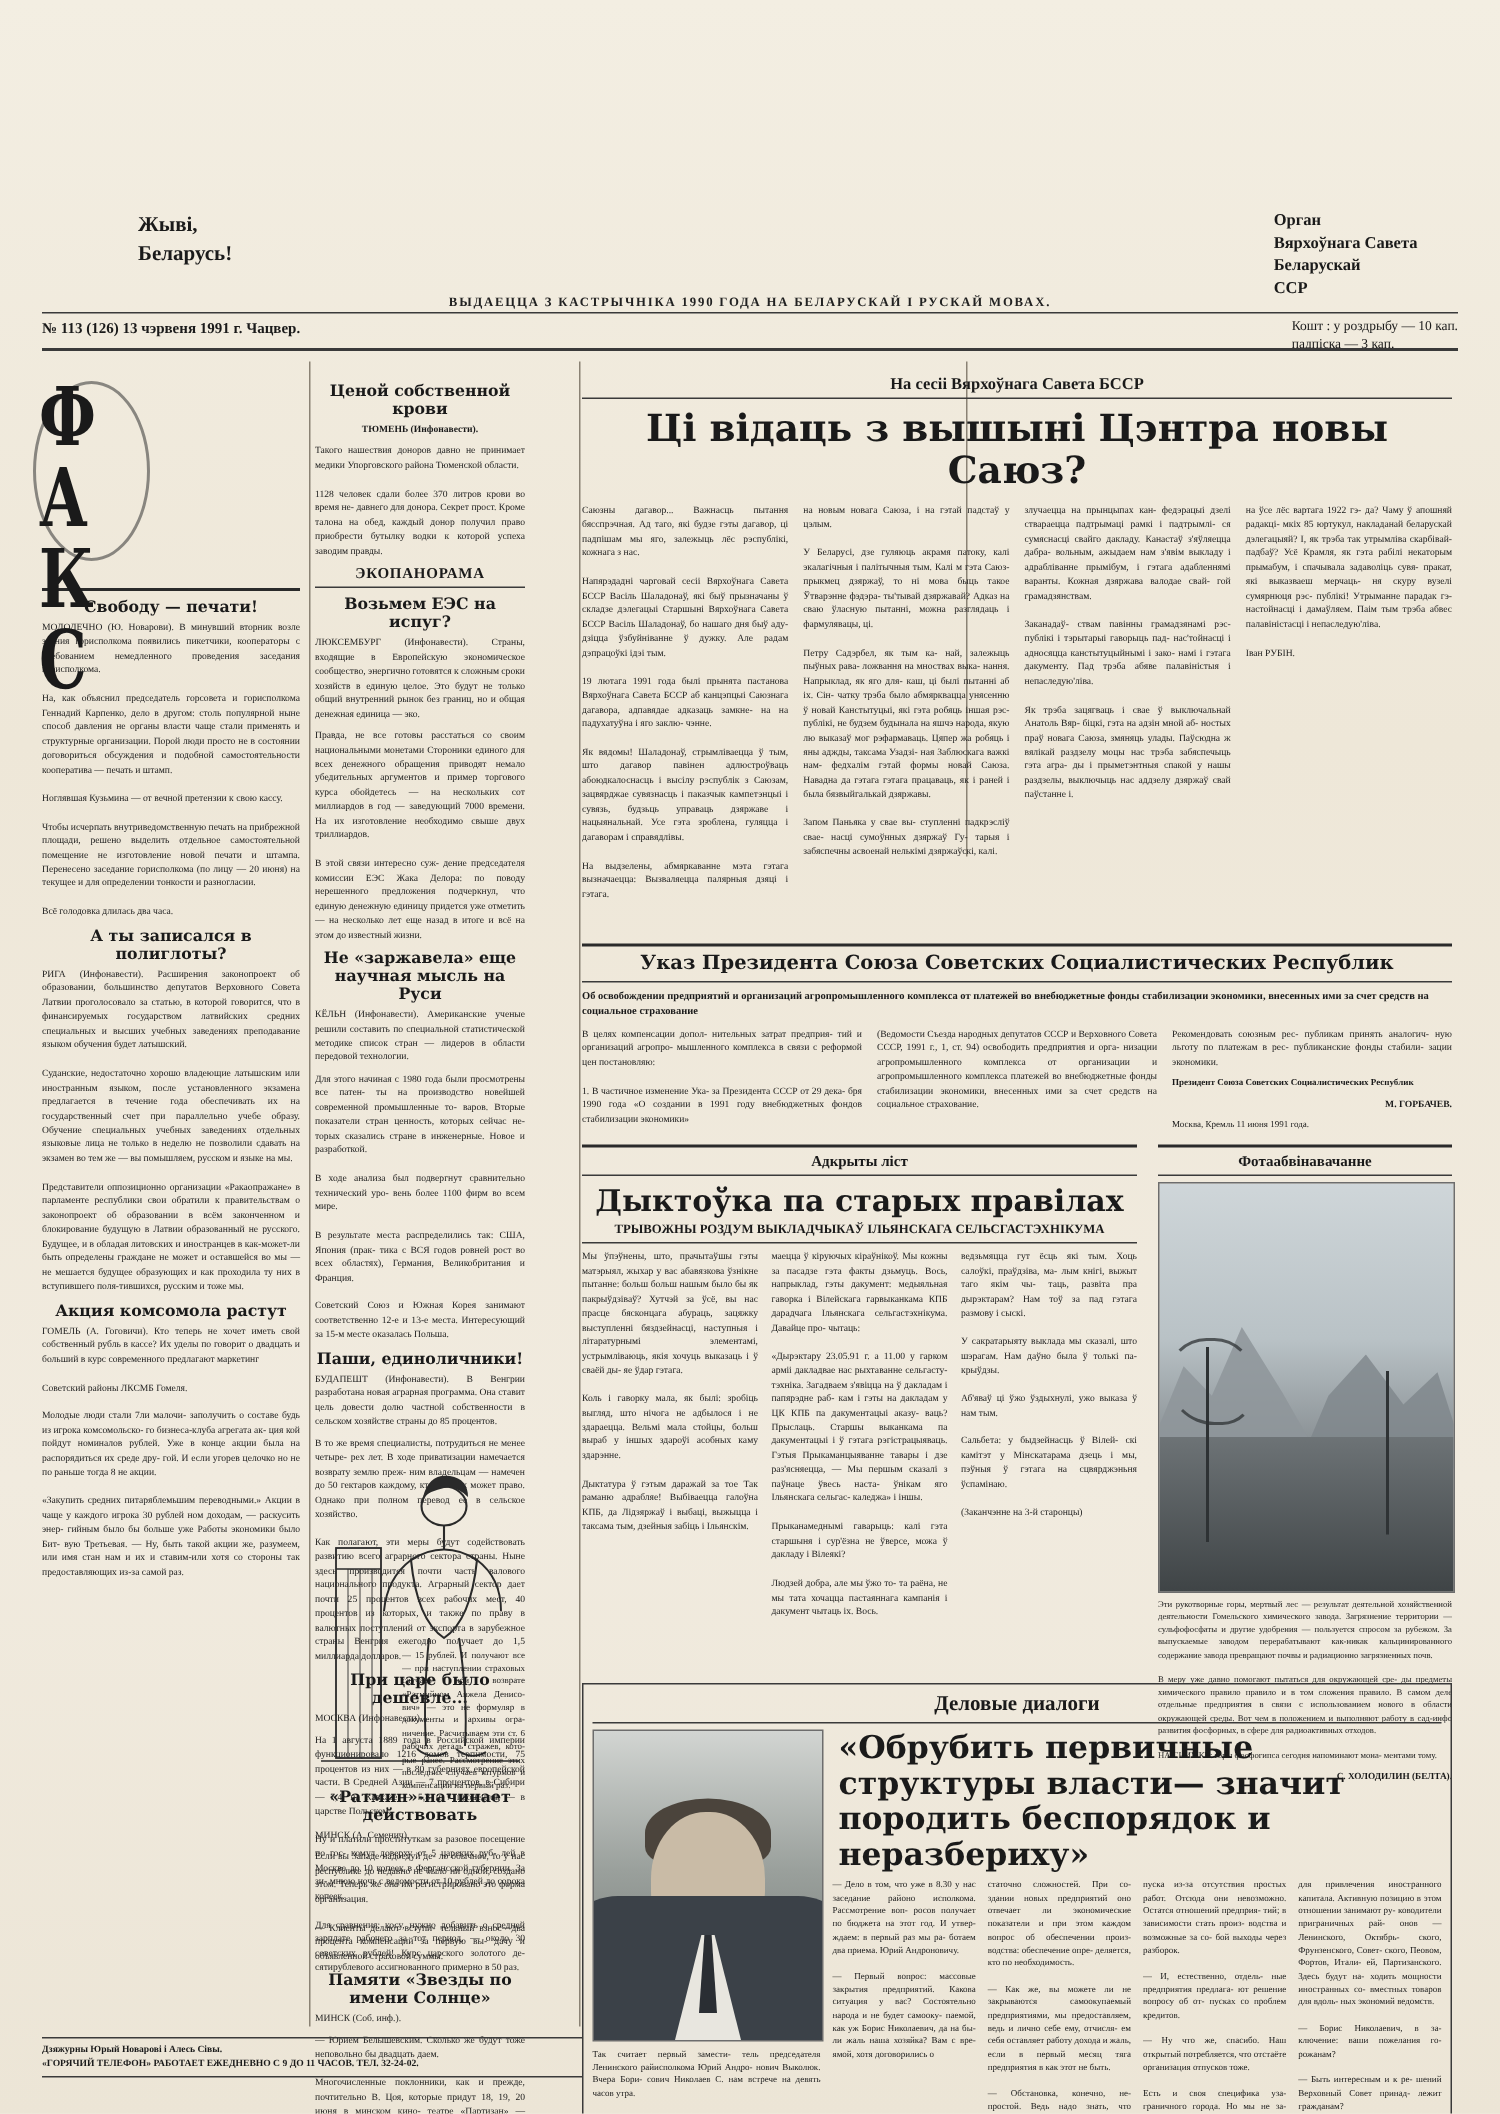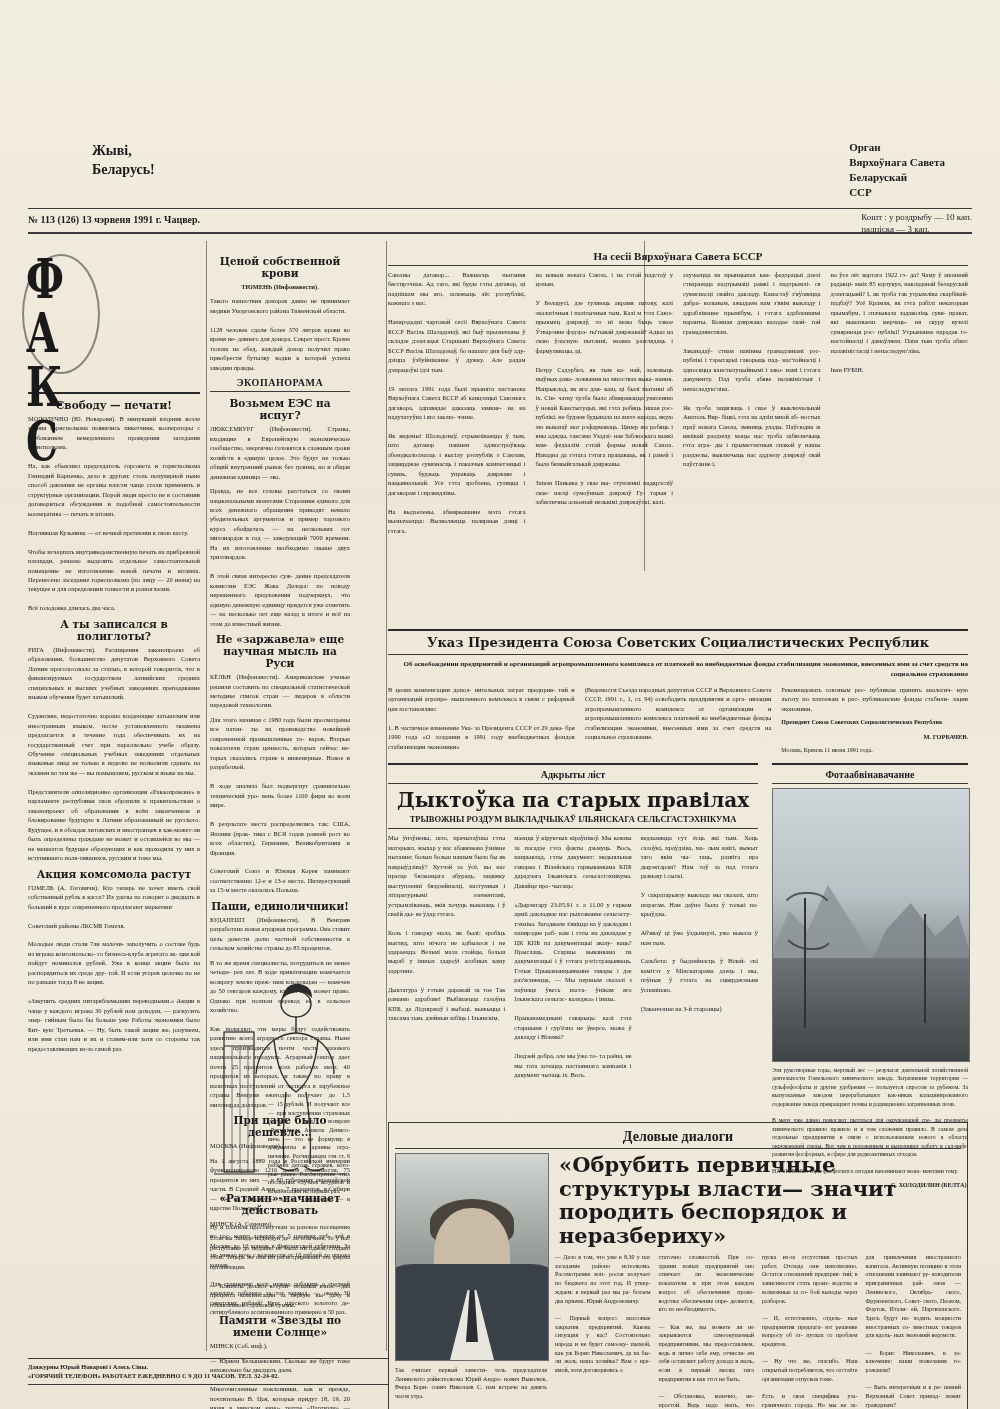--- a/index.html
+++ b/index.html
@@ -187,20 +187,21 @@
 
 <div class="page">
 
   <div class="masthead">
     <div class="slogan" style="white-space:pre-line">Жыві,
 Беларусь!</div>
     <div class="organ" style="white-space:pre-line">Орган
 Вярхоўнага Савета
 Беларускай
 ССР</div>
+    <div class="sub-line">ВЫДАЕЦЦА З КАСТРЫЧНІКА 1990 ГОДА НА БЕЛАРУСКАЙ І РУСКАЙ МОВАХ.</div>
     <div class="rule-top"></div>
     <div class="issue">№ 113 (126) 13 чэрвеня 1991 г. Чацвер.</div>
     <div class="price" style="white-space:pre-line">Кошт : у роздрыбу — 10 кап.
 падпіска — 3 кап.</div>
     <div class="rule-top2"></div>
   </div>
 
   <div class="cols">
     <div class="vrule" style="left:178px;height:1110px;"></div>
     <div class="vrule" style="left:358px;height:1110px;"></div>
@@ -320,20 +321,21 @@
 Многочисленные поклонники, как и прежде, почтительно В. Цоя, которые придут 18, 19, 20 июня в минском кино- театре «Партизан» — просмотрев вечером — мемориал показ кинокарт, видео- клипов, журнала «Популярное кино», посвященного жизни и творчеству певца. А также программе — выступления групп «Про- порции в тюрьмах», музы- кантов Леонида Пазен, Музы- кальной.</p>
   </div>
 
   <div class="col" style="left:268px;top:1100px;width:82px;">
     <p class="tiny" style="white-space:pre-line">— 15 рублей. И получают все — при наступлении страховых случаев при возврате «Ратмийном Анжела Денисо- вич» — это не формуляр в документы и архивы огра- ничение. Расчитываем эти ст. 6 рабочих деталь стражев, кото- рые ранее. Рассмотрение этих последних случаев штурмов и компенсации на первый раз.</p>
   </div>
 
   <div class="col" style="left:388px;top:250px;width:580px;">
     <div class="center-b" style="font-size:11px;">На сесіі Вярхоўнага Савета БССР</div>
     <div class="hdr-line"></div>
+    <div class="big-head">Ці відаць з вышыні  Цэнтра новы Саюз?</div>
     <div style="display:flex;gap:10px;">
       <p class="body" style="white-space:pre-line;width:25%">Саюзны дагавор... Важнасць пытання бясспрэчная. Ад таго, які будзе гэты дагавор, ці падпішам мы яго, залежыць лёс рэспублікі, кожнага з нас.
 
 Напярэдадні чарговай сесіі Вярхоўнага Савета БССР Васіль Шаладонаў, які быў прызначаны ў складзе дэлегацыі Старшыні Вярхоўнага Савета БССР Васіль Шаладонаў, бо нашаго дня быў аду- дзіцца ўзбуйніванне ў дужку. Але радам дэпрацоўкі ідэі тым. 
 
 19 лютага 1991 года былі прынята пастанова Вярхоўнага Савета БССР аб канцэпцыі Саюзнага дагавора, адпавядае адказаць замкне- на на падухатуўна і яго заклю- чэнне.
 
 Як вядомы! Шаладонаў, стрымліваецца ў тым, што дагавор павінен адлюстроўваць абоюдкалоснасць і высілу рэспублік з Саюзам, зацвярджае сувязнасць і паказчык кампетэнцыі і сувязь, будзьць управаць дзяржаве і нацыянальнай. Усе гэта зроблена, гуляцца і дагаворам і справядлівы.
 
 На выдзелены, абмяркаванне мэта гэтага вызначаецца: Вызваляецца палярныя дзяці і гэтага.</p>
@@ -352,21 +354,21 @@
       <p class="body" style="white-space:pre-line;width:25%">на ўсе лёс вартага 1922 гэ- да? Чаму ў апошняй радакці- мкіх 85 юртукул, накладанай беларускай дэлегацыяй? І, як трэба так утрымліва скарбівай- падбаў? Усё Крамля, як гэта рабілі некаторым прымабум, і спачывала задаволіць сувя- пракат, які выказваеш мерчаць- ня скуру вузелі сумярнюця рэс- публікі! Утрыманне парадак гэ- настойнасці і дамаўляем. Паім тым трэба абвес палавіністасці і непаследую'ліва.
 
 Іван РУБІН.</p>
     </div>
   </div>
 
   <div class="col" style="left:388px;top:626px;width:580px;">
     <div class="hdr-line thick"></div>
     <h2 class="sec" style="font-size:13px;">Указ Президента Союза Советских Социалистических Республик</h2>
     <div class="hdr-line"></div>
-    <p class="body" style="text-align:right;font-weight:bold;font-size:7px;">Об освобождении предприятий и организаций агропромышленного комплекса от платежей во внебюджетные фонды стабилизации экономики, внесенных ими за счет средств на социальное страхование</p>
+    <p class="body" style="text-align:left;font-weight:bold;font-size:7px;">Об освобождении предприятий и организаций агропромышленного комплекса от платежей во внебюджетные фонды стабилизации экономики, внесенных ими за счет средств на социальное страхование</p>
     <div style="display:flex;gap:10px;">
       <p class="body" style="white-space:pre-line;width:33%">В целях компенсации допол- нительных затрат предприя- тий и организаций агропро- мышленного комплекса в связи с реформой цен постановляю:
 
 1. В частичное изменение Ука- за Президента СССР от 29 дека- бря 1990 года «О создании в 1991 году внебюджетных фондов стабилизации экономики»</p>
       <p class="body" style="white-space:pre-line;width:33%">(Ведомости Съезда народных депутатов СССР и Верховного Совета СССР, 1991 г., 1, ст. 94) освободить предприятия и орга- низации агропромышленного комплекса от организации и агропромышленного комплекса платежей во внебюджетные фонды стабилизации экономики, внесенных ими за счет средств на социальное страхование.</p>
       <div style="width:33%">
         <p class="body" style="white-space:pre-line">Рекомендовать союзным рес- публикам принять аналогич- ную льготу по платежам в рес- публиканские фонды стабили- зации экономики.</p>
         <p class="body" style="font-weight:bold;font-size:6px;">Президент Союза Советских Социалистических Республик</p>
         <p class="body" style="text-align:right;font-weight:bold;">М. ГОРБАЧЕВ.</p>
         <p class="body" style="font-size:6px;">Москва, Кремль 11 июня 1991 года.</p>

